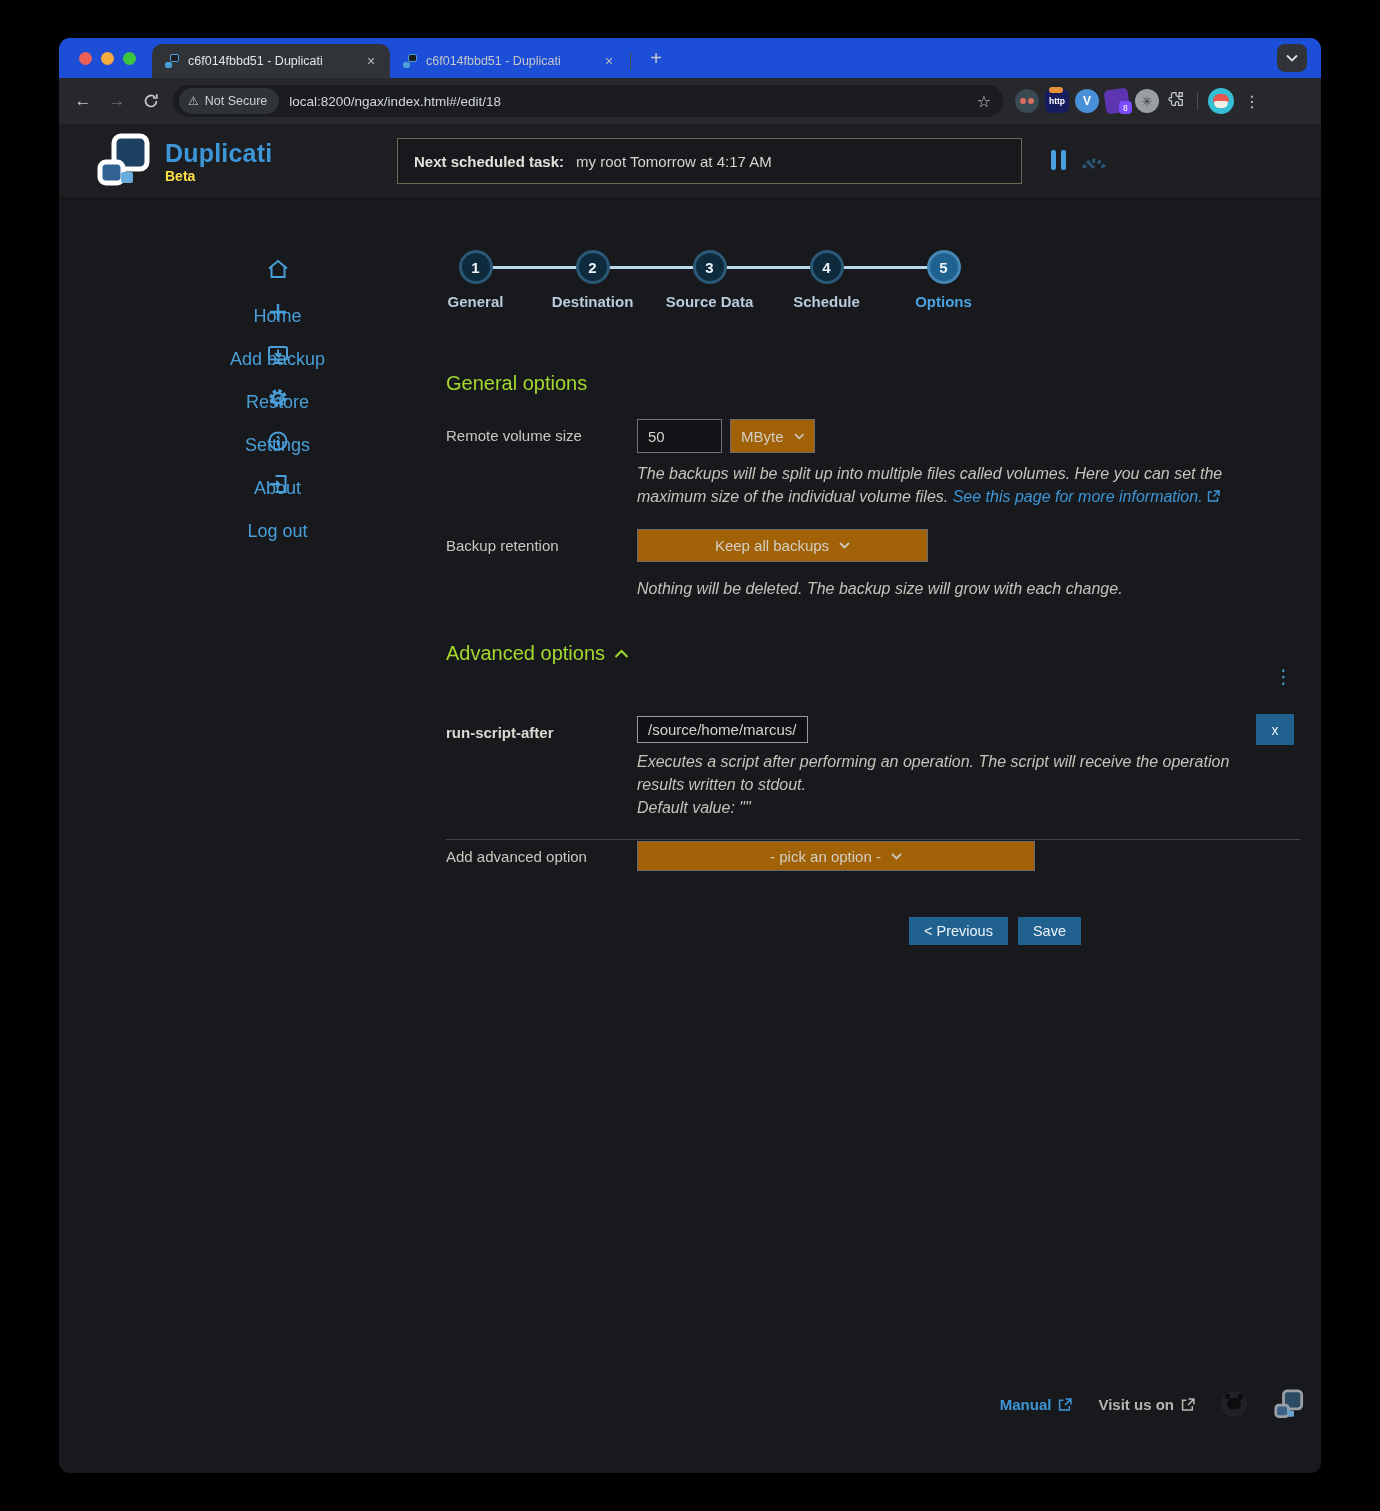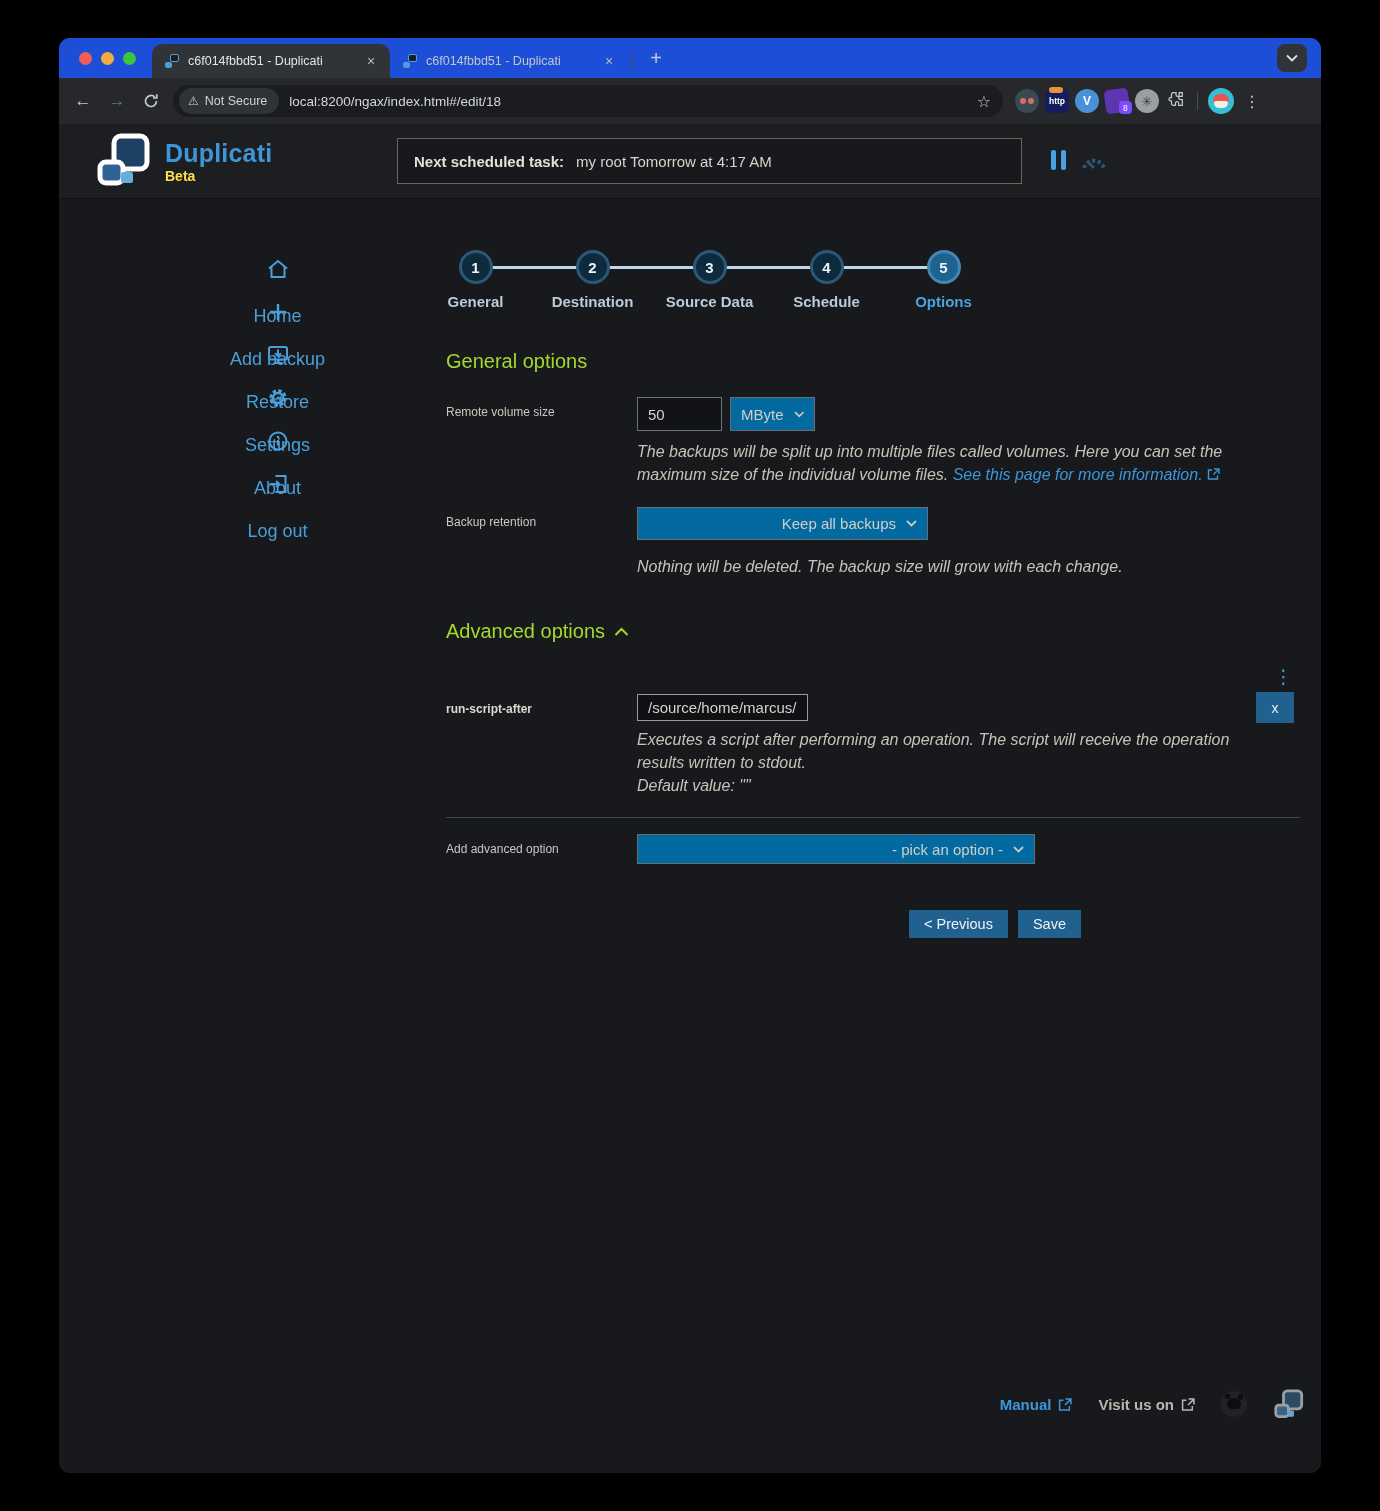--- a/index.html
+++ b/index.html
@@ -74,49 +74,49 @@
   
   .steps { position:relative; width:585px; margin:51px 0 0 -29px; display:flex; }
   .steps .line { position:absolute; left:58px; right:58px; top:16px; height:3px; background:#bcd7ec; }
   .step { width:117px; display:flex; flex-direction:column; align-items:center; position:relative; }
   .bubble { width:34px; height:34px; border-radius:50%; background:#0e2a3d; border:3px solid #2a5876; color:#eef3f8; font-weight:bold; font-size:15px; display:flex; align-items:center; justify-content:center; }
   .step .lbl { margin-top:9px; font-size:15px; font-weight:bold; color:#b9cbdd; }
   .step.active .bubble { background:#1f618f; border-color:#4586b4; }
   .step.active .lbl { color:#4aa3e0; }
 
   h2.sect { color:#a3d92c; font-size:20px; font-weight:normal; }
-  .sect-general { margin-top:40px; }
+  .sect-general { margin-top:62px; }
   .sect-adv { margin-top:41px; display:flex; align-items:center; gap:9px; }
 
   .frow { display:flex; }
-  .flabel { width:191px; flex:none; color:#cbc7bf; font-size:12px; padding-top:8px; }
+  .flabel { width:191px; flex:none; color:#cbc7bf; font-size:15px; padding-top:8px; }
   .flabel.bold { color:#ddd9d1; font-weight:bold; }
 
   .tinput { background:#111316; border:1px solid #707376; color:#d6d2ca; font-size:15px; font-family:inherit; padding:0 10px; }
   .inp-vol { width:85px; height:34px; }
-  .selectbox { background:#0369a1; border:1px solid #6a6d70; color:#d2cec6; font-size:15px; display:flex; align-items:center; padding:0 10px; justify-content:flex-end; gap:10px; }
+  .selectbox { background:#a16207; border:1px solid #6a6d70; color:#d2cec6; font-size:15px; display:flex; align-items:center; padding:0 10px; justify-content:center; gap:10px; }
   .sel-unit { width:85px; height:34px; margin-left:8px; }
   .sel-retention { width:291px; height:33px; }
   .sel-add { width:398px; height:30px; }
 
   .help { color:#c6c2ba; font-size:16px; font-style:italic; line-height:1.42; }
   .help a { color:#3d96d8; text-decoration:none; }
   .w600 { max-width:601px; }
   .w612 { max-width:616px; }
 
   .row-remote { margin-top:24px; }
   .help-remote { margin:10px 0 0 191px; }
   .row-retention { margin-top:21px; }
   .help-retention { margin:16px 0 0 191px; }
 
   .advrow { margin-top:51px; padding-bottom:20px; border-bottom:1px solid #44474a; width:854px; position:relative; }
   .inp-script { width:171px; height:27px; background:#0f1114; border-color:#9a9a9a; font-size:15px; }
   .desc-script { margin-top:8px; }
   .removebtn { position:absolute; left:810px; top:-2px; width:38px; height:31px; background:#20618f; color:#e8eef4; font-size:14px; display:flex; align-items:center; justify-content:center; }
-  .row-add { margin-top:16px; align-items:center; }
+  .row-add { margin-top:1px; align-items:center; }
   .row-add .flabel { padding-top:0; }
 
   .btnrow { width:635px; margin-top:46px; display:flex; justify-content:flex-end; gap:10px; }
   .btn { background:#20618f; color:#eef3f8; font-size:14.5px; border:none; height:28px; padding:0 15px; font-family:inherit; }
 
   .advkebab { position:absolute; left:828px; top:468px; color:#4a9fd9; font-size:19px; letter-spacing:0; line-height:1; }
 
   
   .footer { position:absolute; right:16px; bottom:54px; display:flex; align-items:center; gap:26px; }
   .footer .flink { display:flex; align-items:center; gap:7px; font-size:15px; font-weight:bold; }

